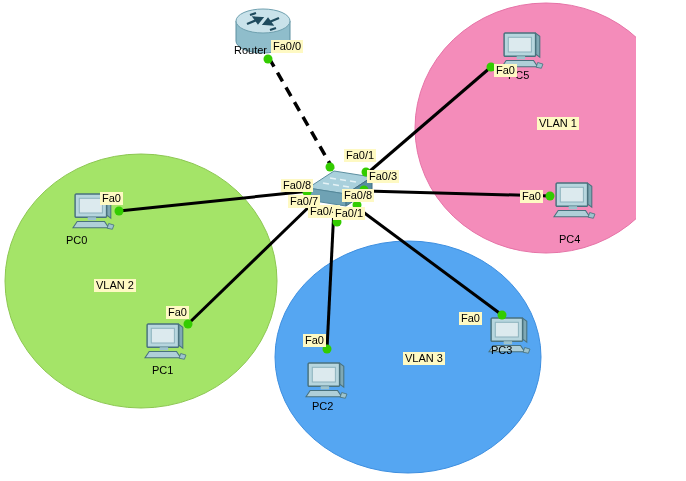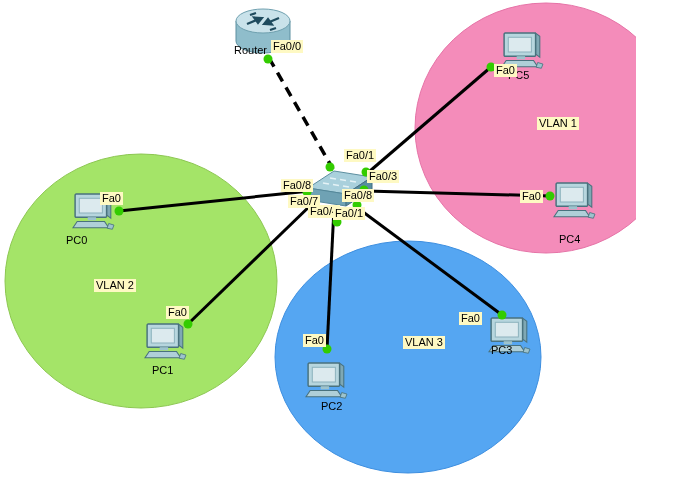--- a/index.html
+++ b/index.html
@@ -105,30 +105,30 @@
 
   <span class="lbl plabel" style="left:344px;top:149px">Fa0/1</span>
   <span class="lbl plabel" style="left:281px;top:179px">Fa0/8</span>
   <span class="lbl plabel" style="left:288px;top:195px">Fa0/7</span>
   <span class="lbl plabel" style="left:308px;top:205px">Fa0/4</span>
   <span class="lbl plabel" style="left:333px;top:207px">Fa0/1</span>
   <span class="lbl plabel" style="left:342px;top:189px">Fa0/8</span>
   <span class="lbl plabel" style="left:367px;top:170px">Fa0/3</span>
 
   <span class="lbl plabel" style="left:94px;top:279px">VLAN 2</span>
-  <span class="lbl plabel" style="left:403px;top:336px">VLAN 3</span>
+  <span class="lbl plabel" style="left:403px;top:352px">VLAN 3</span>
   <span class="lbl plabel" style="left:537px;top:117px">VLAN 1</span>
 
   <span class="lbl dlabel" style="left:66px;top:234px">PC0</span>
   <span class="lbl plabel" style="left:100px;top:192px">Fa0</span>
 
   <span class="lbl dlabel" style="left:152px;top:364px">PC1</span>
   <span class="lbl plabel" style="left:166px;top:306px">Fa0</span>
 
-  <span class="lbl dlabel" style="left:321px;top:400px">PC2</span>
+  <span class="lbl dlabel" style="left:312px;top:400px">PC2</span>
   <span class="lbl plabel" style="left:303px;top:334px">Fa0</span>
 
   <span class="lbl dlabel" style="left:491px;top:344px">PC3</span>
   <span class="lbl plabel" style="left:459px;top:312px">Fa0</span>
 
   <span class="lbl dlabel" style="left:559px;top:233px">PC4</span>
   <span class="lbl plabel" style="left:520px;top:190px">Fa0</span>
 
   <span class="lbl dlabel" style="left:508px;top:69px">PC5</span>
   <span class="lbl plabel" style="left:494px;top:64px">Fa0</span>

